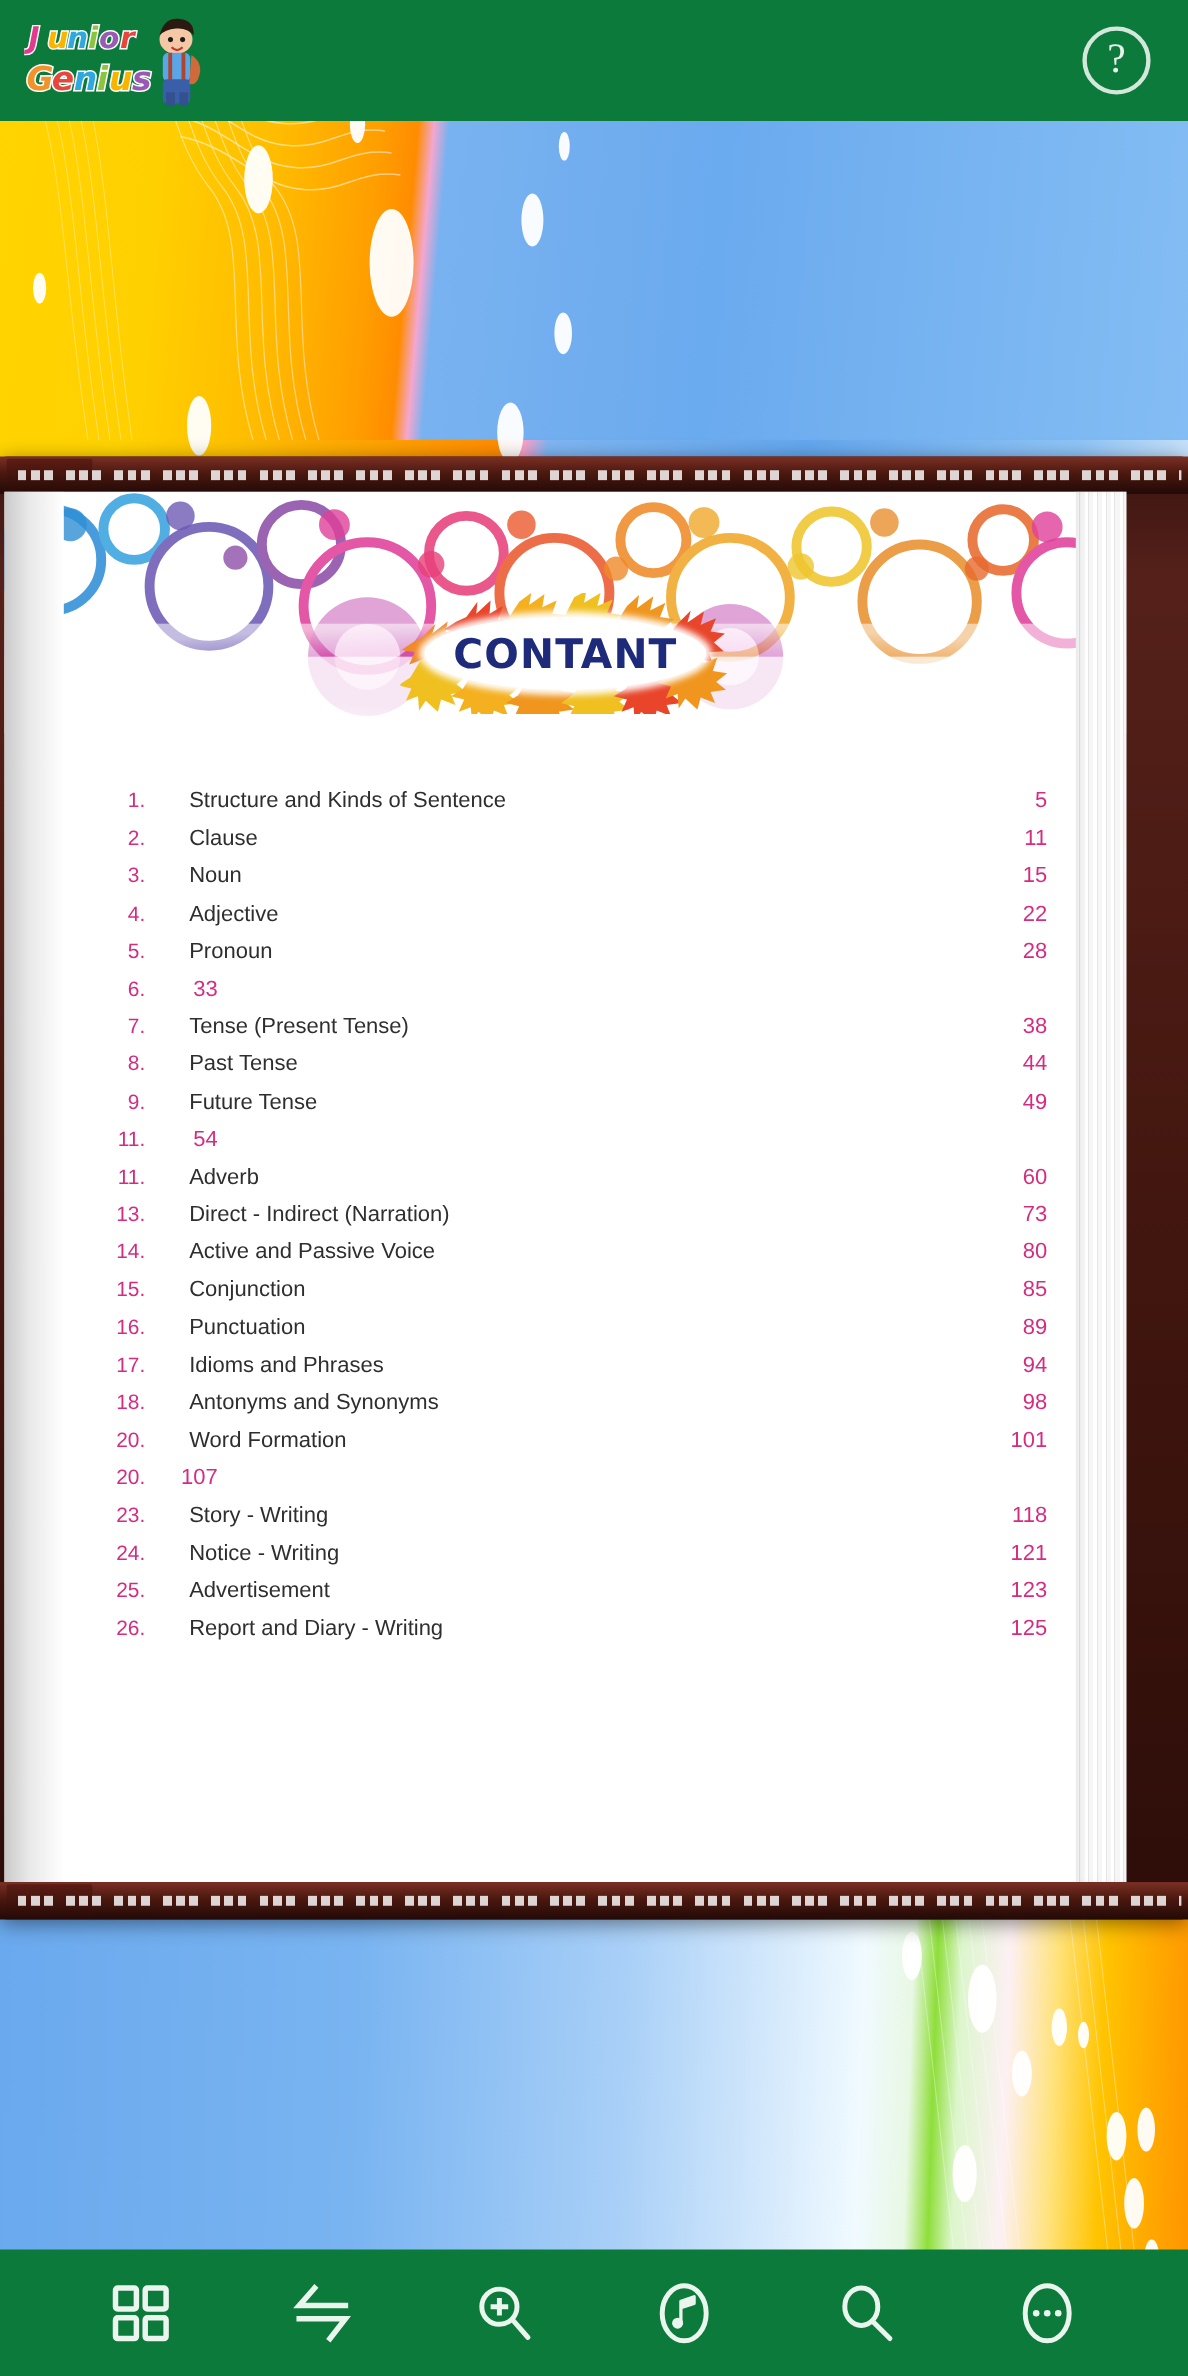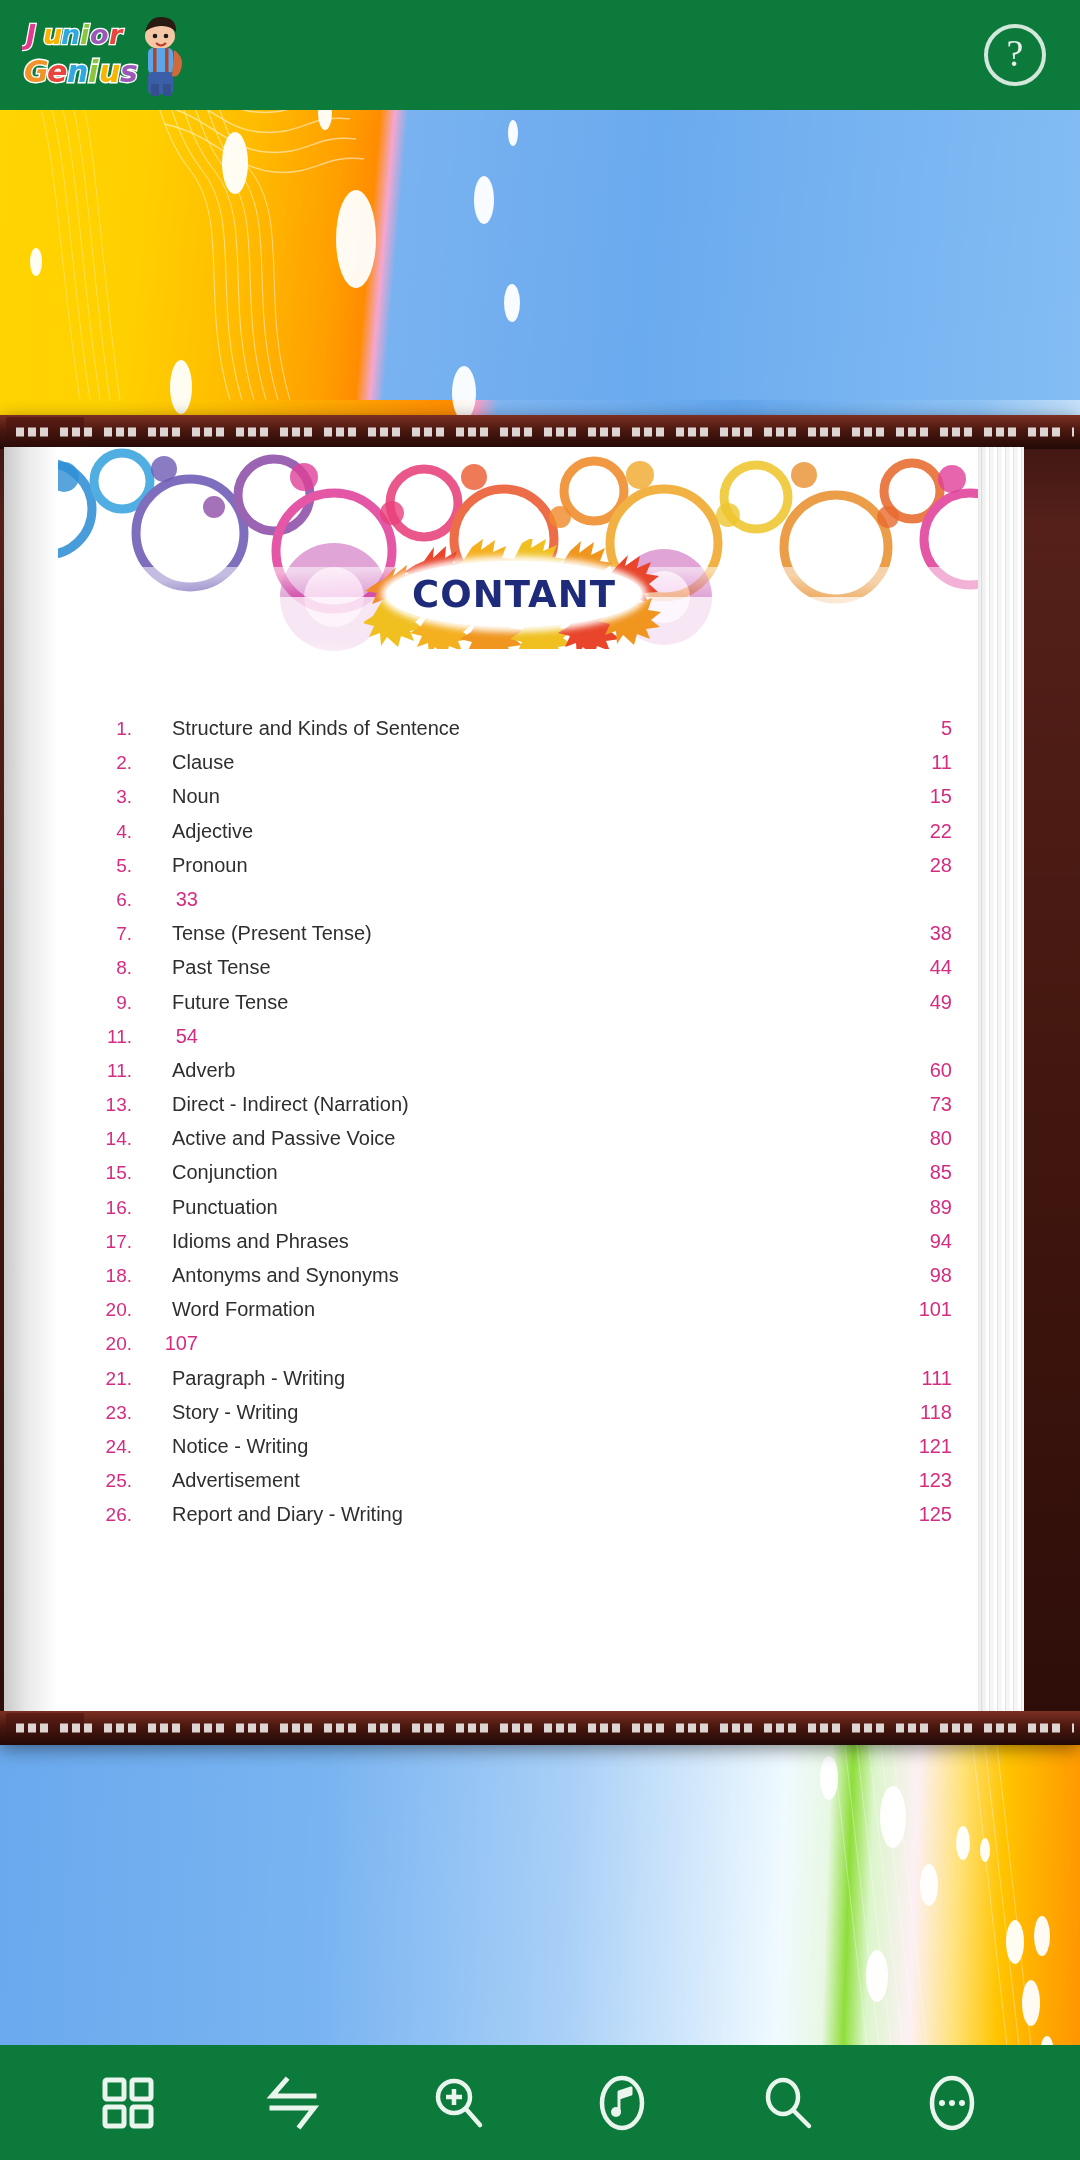--- a/index.html
+++ b/index.html
@@ -518,25 +518,20 @@
           <div class="toc-row">
             <span class="toc-num">20.</span>
             <span class="toc-title">Word Formation</span>
             <span class="toc-page">101</span>
           </div>
           <div class="toc-row">
             <span class="toc-num">20.</span>
             <span class="toc-page">107</span>
           </div>
           <div class="toc-row">
-            <span class="toc-num">21.</span>
-            <span class="toc-title">Paragraph - Writing</span>
-            <span class="toc-page">111</span>
-          </div>
-          <div class="toc-row">
             <span class="toc-num">23.</span>
             <span class="toc-title">Story - Writing</span>
             <span class="toc-page">118</span>
           </div>
           <div class="toc-row">
             <span class="toc-num">24.</span>
             <span class="toc-title">Notice - Writing</span>
             <span class="toc-page">121</span>
           </div>
           <div class="toc-row">

